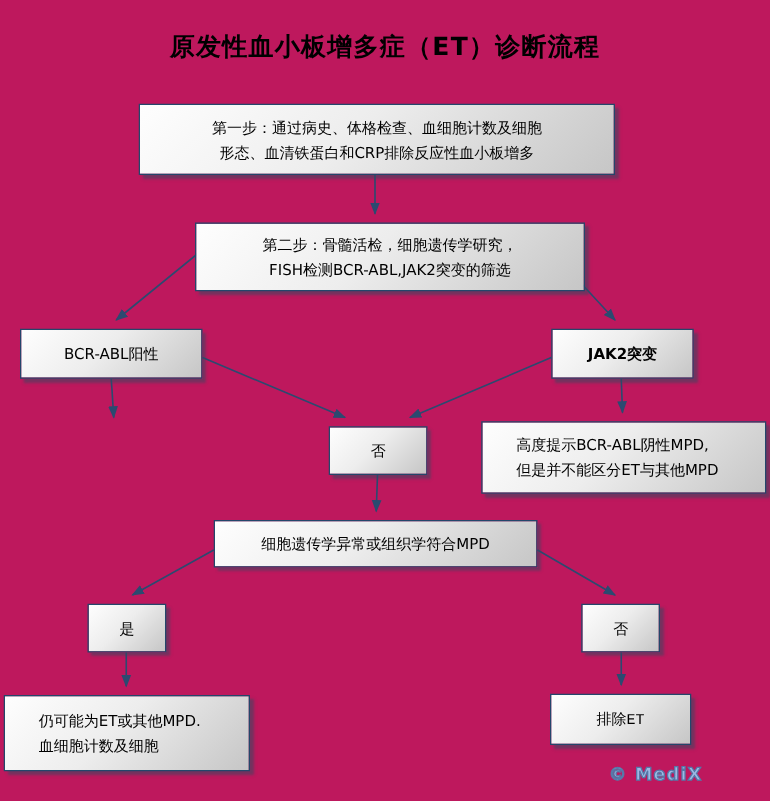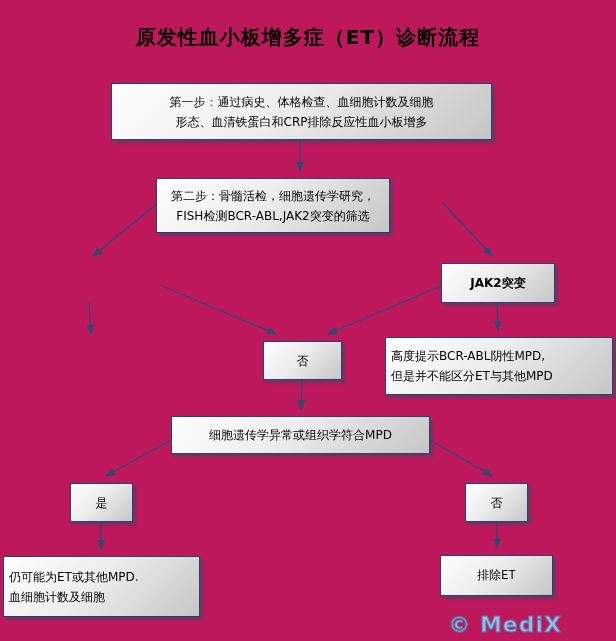--- a/index.html
+++ b/index.html
@@ -38,46 +38,46 @@
     text-align: center;
     font-size: 12px;
     line-height: 20px;
     color: #000000;
     white-space: pre-line;
     z-index: 2;
   }
   .node.left-align {
     justify-content: flex-start;
     text-align: left;
-    padding-left: 5px;
+    padding-left: 27px;
     padding-right: 6px;
   }
   #n-step1      { left:111px; top:83px;  width:381px; height:57px; }
-  #n-step2      { left:156px; top:178px; width:234px; height:55px; }
+  #n-step2      { left:156px; top:178px; width:312px; height:55px; }
   #n-bcr        { left:16px;  top:263px; width:146px; height:40px; }
   #n-jak2       { left:441px; top:263px; width:114px; height:40px;font-weight:bold; }
   #n-cml        { left:7px;   top:341px; width:165px; height:39px; }
   #n-no-mid     { left:263px; top:341px; width:79px;  height:39px; }
   #n-mpd-hint   { left:385px; top:337px; width:228px; height:58px; }
   #n-cyto       { left:171px; top:416px; width:259px; height:38px; }
   #n-yes        { left:70px;  top:483px; width:63px;  height:39px; }
   #n-no-right   { left:465px; top:483px; width:63px;  height:39px; }
   #n-maybe-et   { left:3px;   top:556px; width:197px; height:61px; }
   #n-exclude-et { left:440px; top:555px; width:113px; height:41px;font-family:Liberation Mono, monospace; }
   .arrows {
     position: absolute;
     left: 0;
     top: 0;
     z-index: 1;
   }
   .watermark {
     position: absolute;
     right: 54px;
     top: 612px;
-    font-size: 22px;
+    font-size: 14px;
     font-weight: bold;
     color: #9db9e4;
     -webkit-text-stroke: 1px #5578a8;
     letter-spacing: 1px;
     z-index: 3;
   }
 </style>
 </head>
 <body>
 
@@ -110,20 +110,23 @@
   <div class="node" id="n-step1">
     <span>第一步：通过病史、体格检查、血细胞计数及细胞
 形态、血清铁蛋白和CRP排除反应性血小板增多</span>
   </div>
 
   <div class="node" id="n-step2">
     <span>第二步：骨髓活检，细胞遗传学研究，
 FISH检测BCR-ABL,JAK2突变的筛选</span>
   </div>
 
+  <div class="node" id="n-bcr">
+    <span>BCR-ABL阳性</span>
+  </div>
 
   <div class="node" id="n-jak2">
     <span>JAK2突变</span>
   </div>
 
 
   <div class="node" id="n-no-mid">
     <span>否</span>
   </div>
 

